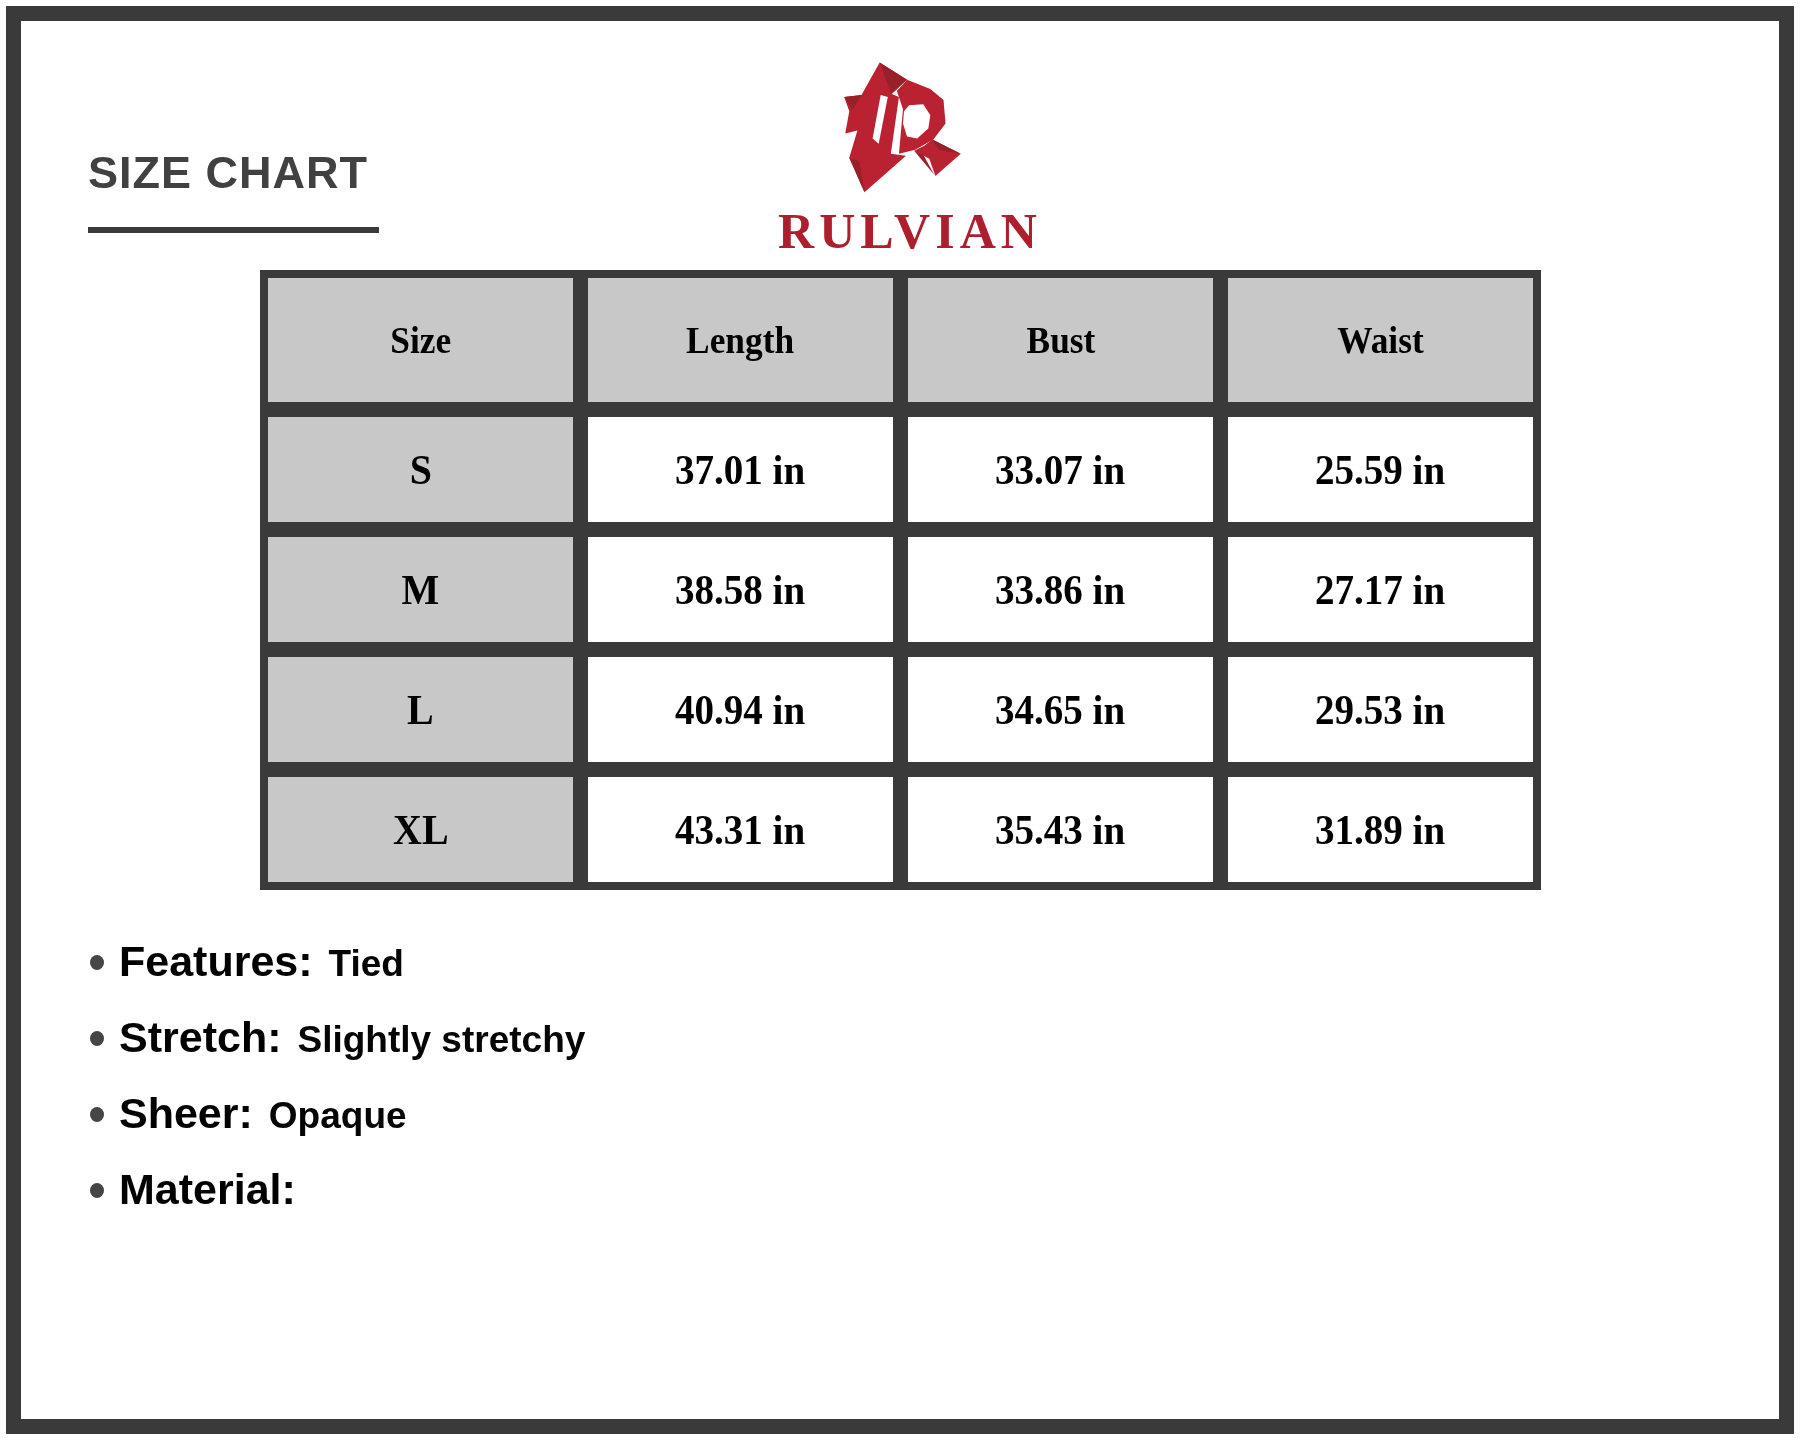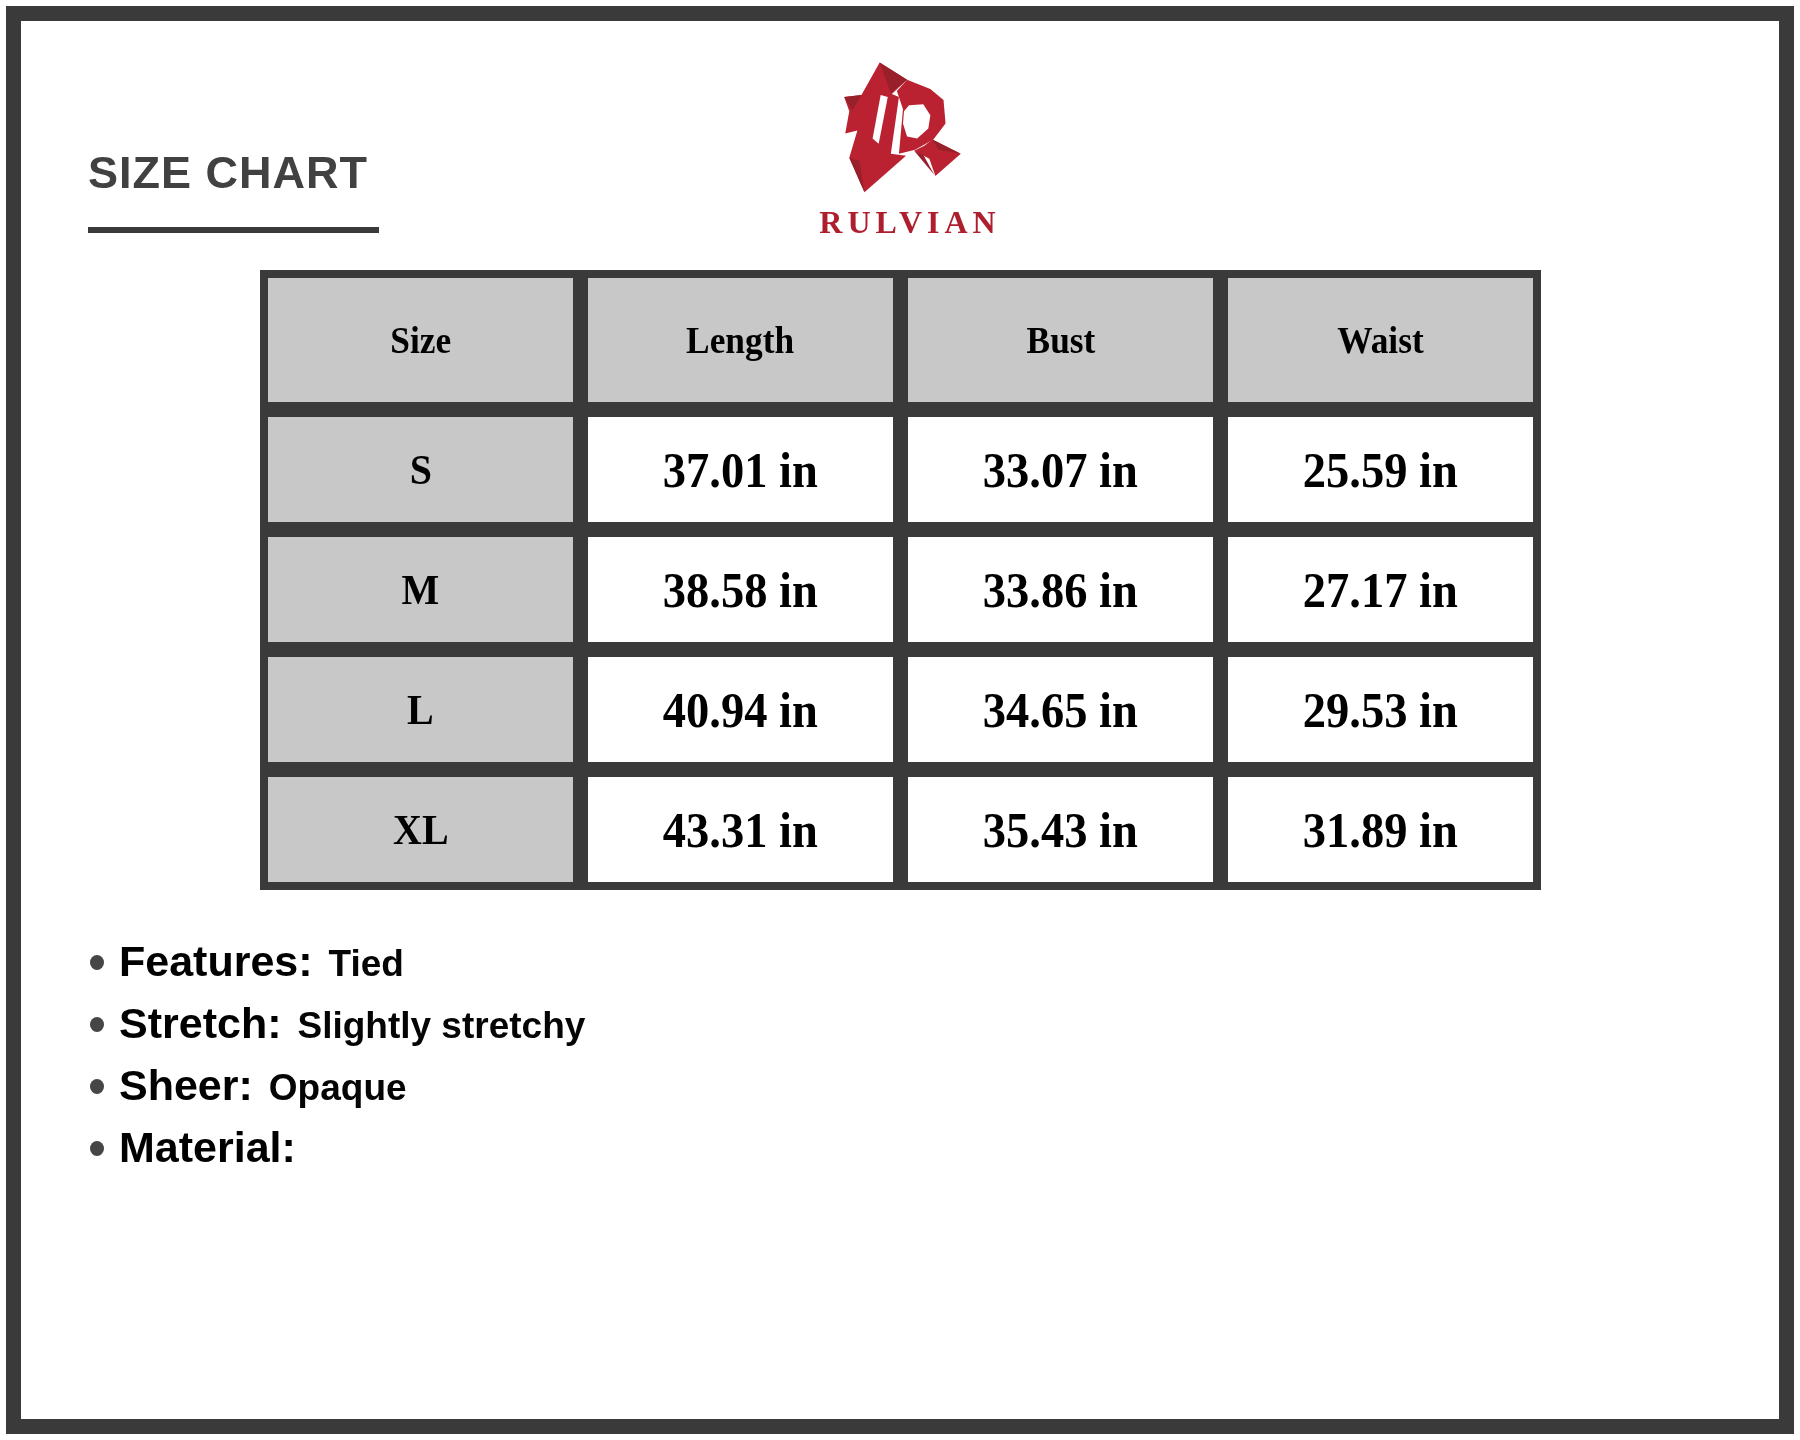--- a/index.html
+++ b/index.html
@@ -23,44 +23,44 @@
     position:absolute;left:88px;top:227px;width:291px;height:6px;
     background:#3a3a3a;
   }
   .logo-mark{
     position:absolute;left:828px;top:52px;width:152px;height:158px;
   }
   .brand-name{
     position:absolute;left:735px;top:206px;width:350px;
     text-align:center;
     font-family:"Liberation Serif","DejaVu Serif",serif;
-    font-weight:bold;font-size:32px;letter-spacing:5px;
+    font-weight:bold;font-size:50px;letter-spacing:5px;
     color:#ae1f2e;line-height:1;
   }
   .size-table{
     position:absolute;left:260px;top:270px;width:1281px;height:620px;
     background:#3a3a3a;
     box-sizing:border-box;padding:8px;
     display:grid;
     grid-template-columns:repeat(4,1fr);
     grid-template-rows:124px repeat(4,1fr);
     gap:15px;
     font-family:Liberation Serif, serif;
   }
   .cell{
     display:flex;align-items:center;justify-content:center;
     color:#000;
   }
   .cell.hd{background:#c8c8c8;font-weight:bold;font-size:38px;}
   .cell.rowlab{background:#c8c8c8;font-weight:bold;font-size:43px;}
-  .cell.val{background:#ffffff;font-weight:bold;font-size:50px;}
+  .cell.val{background:#ffffff;font-weight:bold;font-size:42px;}
   .cond{display:inline-block;transform:scaleX(0.93);}
   .specs{
     position:absolute;left:90px;top:938px;
-    display:flex;flex-direction:column;gap:14px;
+    display:flex;flex-direction:column;gap:28px;
   }
   .spec-row{
     display:flex;align-items:baseline;height:48px;
   }
   .bullet{
     width:14px;height:15px;border-radius:50%;
     background:#464646;flex:0 0 auto;
     align-self:center;margin-right:15px;
   }
   .spec-label{

